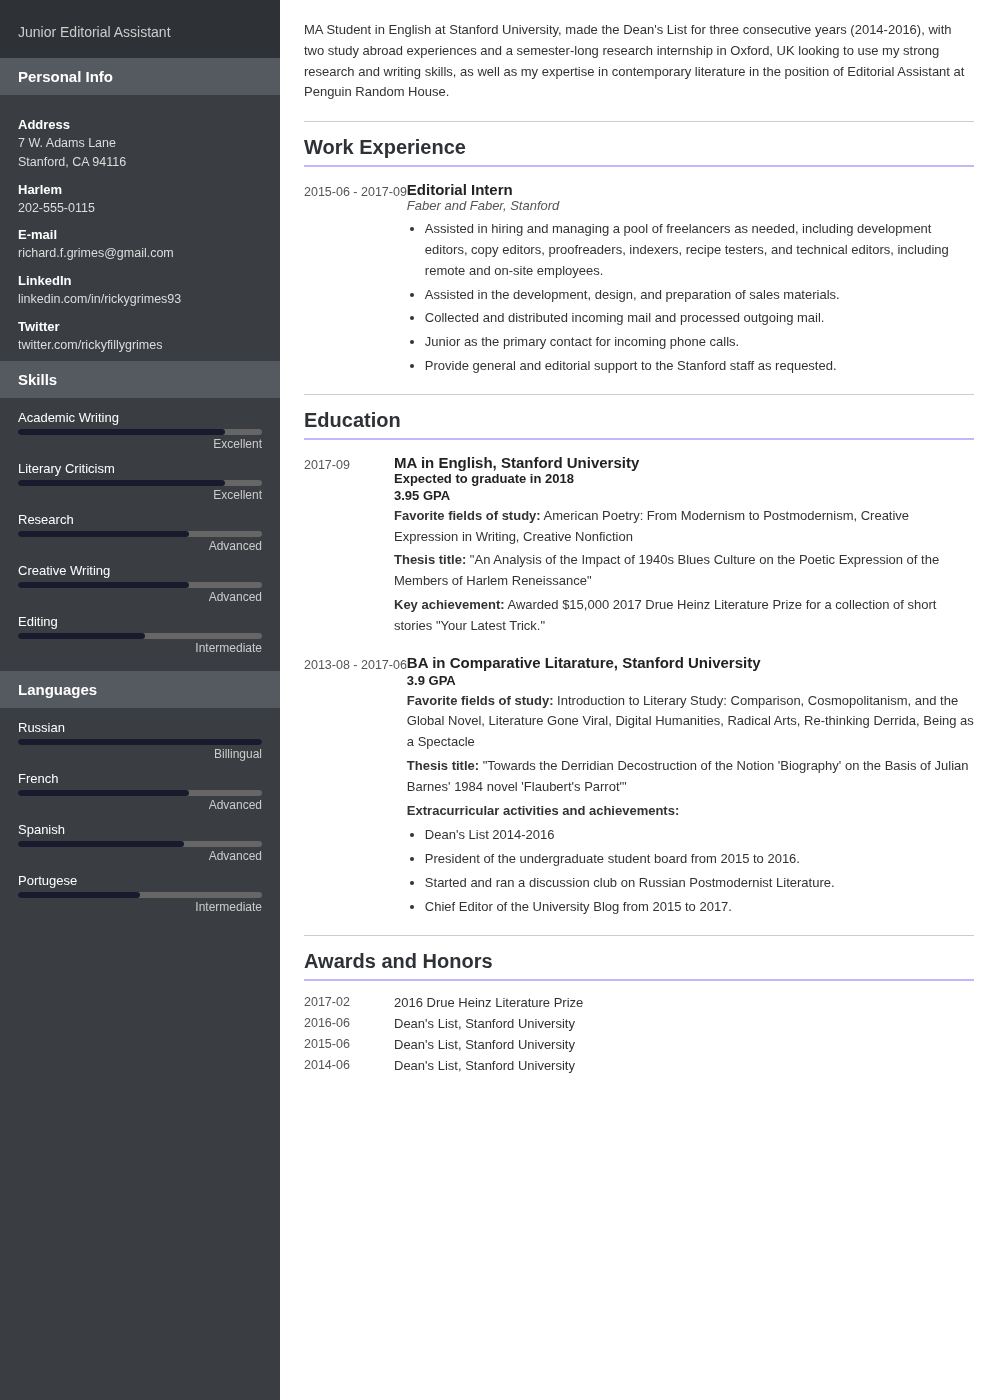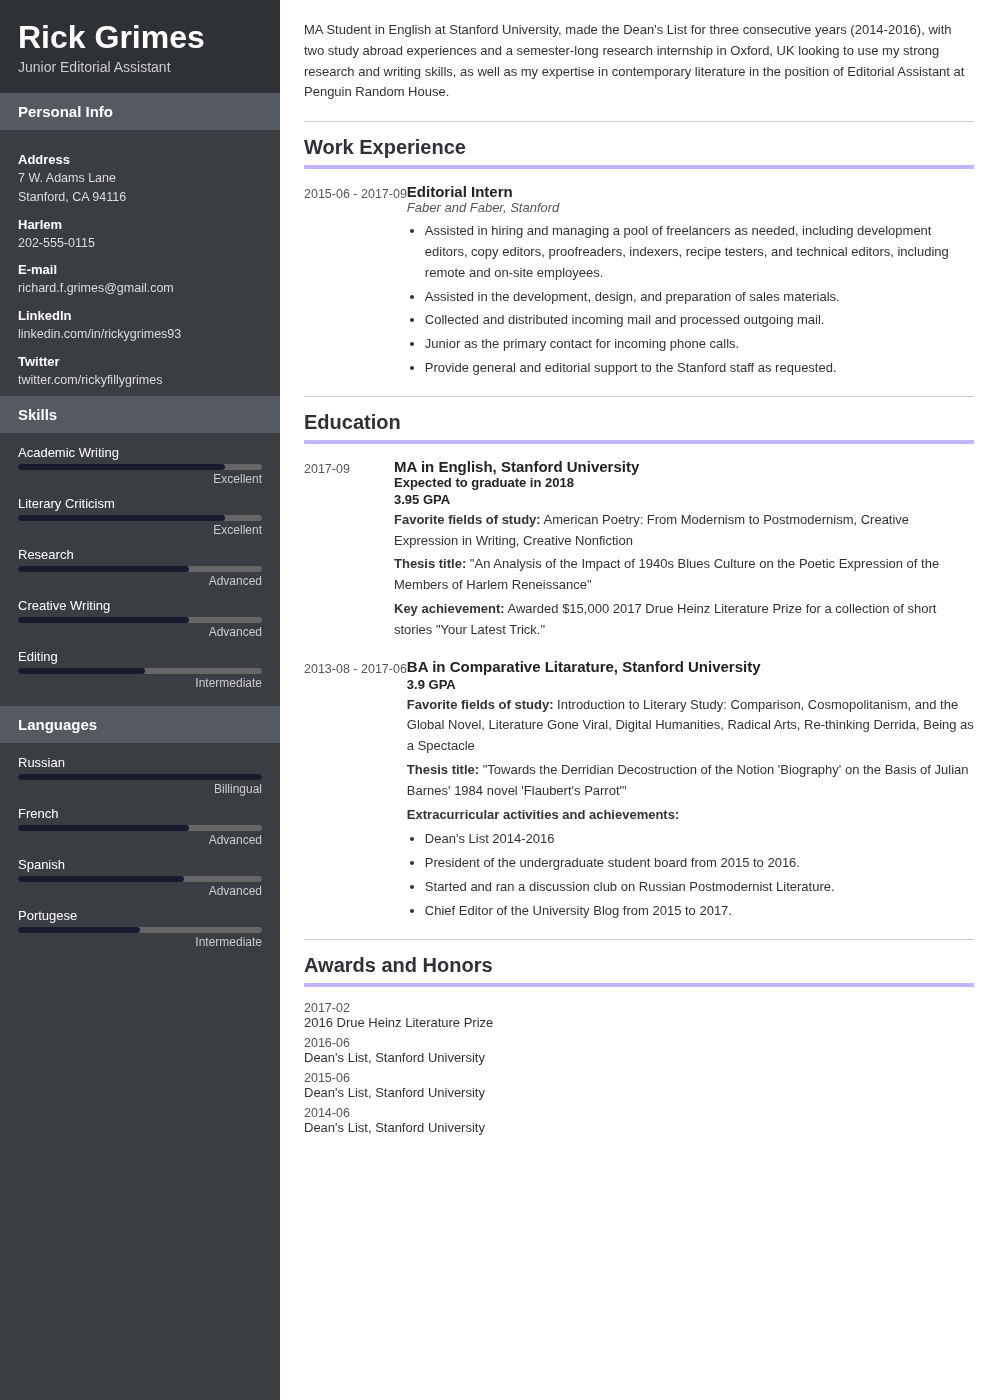--- a/index.html
+++ b/index.html
@@ -146,21 +146,21 @@
       font-size: 13px;
       color: #333;
       line-height: 1.6;
       margin-bottom: 18px;
     }
 
     .main-section-title {
       font-size: 20px;
       font-weight: bold;
       color: #2e3135;
-      border-bottom: 4px solid #c4b5fd;
+      border-bottom: 2px solid #c4b5fd;
       padding-bottom: 6px;
       margin-bottom: 14px;
       margin-top: 6px;
     }
 
     .entry {
       display: flex;
       margin-bottom: 14px;
     }
 
@@ -221,21 +221,20 @@
       margin: 3px 0;
     }
 
     .edu-bold-label {
       font-weight: bold;
     }
 
     .award-entry {
       display: flex;
       margin-bottom: 6px;
-      flex-direction: column;
     }
 
     .award-date {
       min-width: 90px;
       font-size: 12.5px;
       color: #555;
     }
 
     .award-text {
       font-size: 13px;
@@ -247,21 +246,20 @@
       border-top: 1px solid #ccc;
       margin: 0 0 14px 0;
     }
   </style>
 </head>
 <body>
 
 <div class="sidebar">
 
   <div class="sidebar-header">
-    <div class="name">Rick Grimes</div>
     <div class="title">Junior Editorial Assistant</div>
   </div>
 
   <div class="section-header">Personal Info</div>
   <div class="sidebar-section">
     <div class="info-label">Address</div>
     <div class="info-value">7 W. Adams Lane</div>
     <div class="info-value">Stanford, CA 94116</div>
 
     <div class="info-label">Harlem</div>

